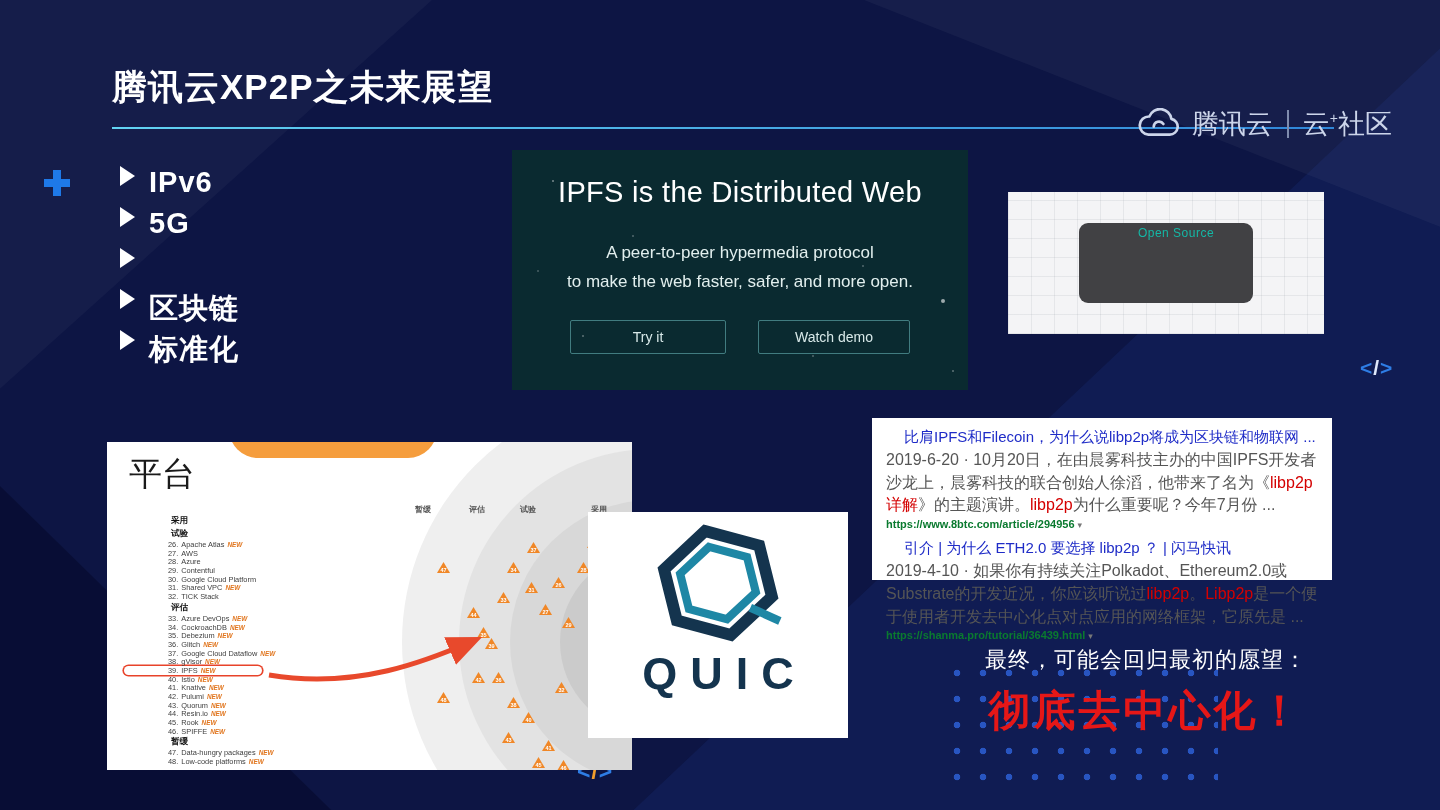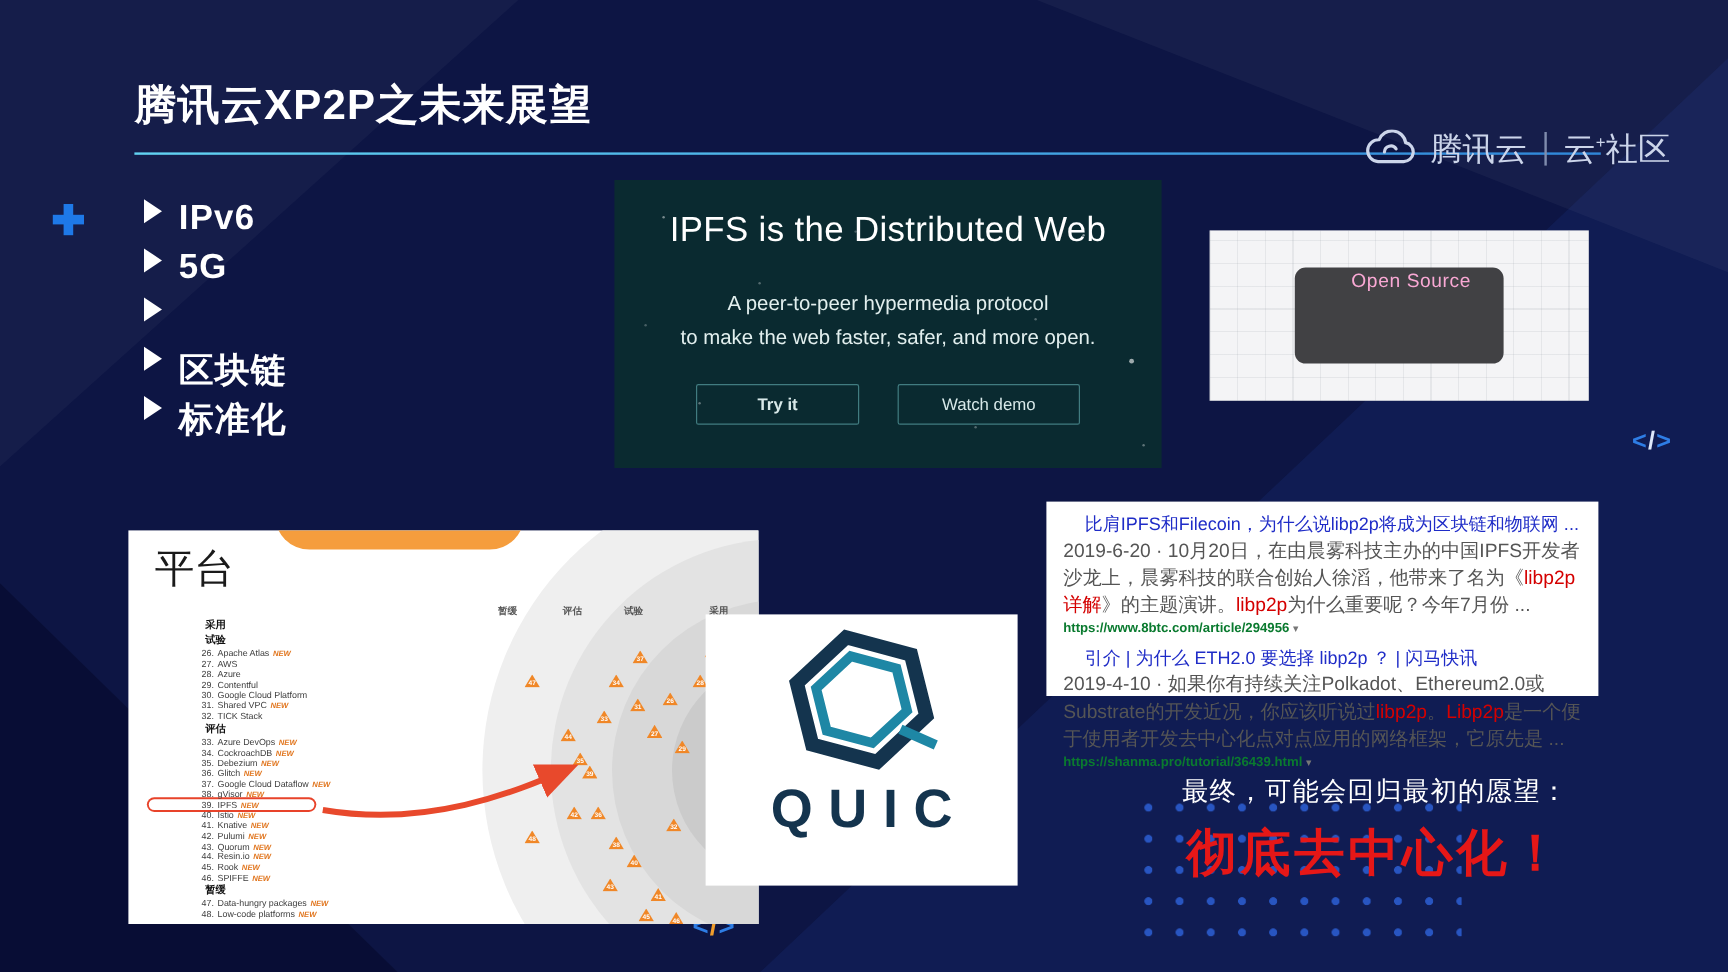--- a/index.html
+++ b/index.html
@@ -47,36 +47,36 @@
        390px 45px 0 0 rgba(255,255,255,.50), 430px 150px 0 1px rgba(255,255,255,.60),
        300px 205px 0 0 rgba(255,255,255,.30), 70px 185px 0 0 rgba(255,255,255,.35),
        200px 42px 0 0 rgba(255,255,255,.25), 350px 115px 0 0 rgba(255,255,255,.30),
        25px 120px 0 0 rgba(255,255,255,.25), 440px 220px 0 0 rgba(255,255,255,.35); }
   .ipfs-heading { margin-top:26px; font-size:29px; font-weight:500; color:#ffffff; letter-spacing:.3px; }
   .ipfs-line1 { margin-top:34px; font-size:17px; color:#e2efee; }
   .ipfs-line2 { margin-top:9px; font-size:17px; color:#e2efee; }
   .ipfs-buttons { margin-top:28px; display:flex; justify-content:center; gap:32px; }
   .ipfs-btn { height:34px; border:1px solid #417c80; border-radius:2px; background:transparent;
               color:#d8e9e9; font-size:14px; font-family:inherit; cursor:pointer; }
-  .btn-try { width:136px;font-weight:bold; } .btn-watch { width:152px; }
+  .btn-try { width:156px; } .btn-watch { width:152px; }
 
   
   .srt-panel { position:absolute; left:1008px; top:192px; width:316px; height:142px;
       background:#f4f4f6;
       background-image:
         repeating-linear-gradient(0deg, rgba(120,130,140,0.12) 0 1px, transparent 1px 19px),
         repeating-linear-gradient(90deg, rgba(120,130,140,0.12) 0 1px, transparent 1px 23px);
       display:flex; align-items:center; justify-content:center; }
   .srt-box { width:174px; height:80px; background:#414144; border-radius:9px; text-align:center; }
   .srt-title { margin-top:10px; font-size:34px; font-weight:bold; letter-spacing:6px;
                color:#ffffff; line-height:1; }
   @supports (-webkit-text-stroke: 1px #fff) {
     .srt-title { color:transparent; -webkit-text-stroke:1.6px #ffffff; }
   }
-  .srt-subtitle { font-size:16px; color:#f9a8d4; margin-top:3px; letter-spacing:.5px;padding-left:20px; }
+  .srt-subtitle { font-size:12px; color:#14b8a6; margin-top:3px; letter-spacing:.5px;padding-left:20px; }
 
   
   .code-icon { position:absolute; font-weight:bold; letter-spacing:1px; }
   .code-right { left:1360px; top:356px; font-size:21px; }
   .code-bottom { left:577px; top:758px; font-size:23px; }
   .c-b { color:#2e7de5; } .c-s1 { color:#dfe8fb; } .c-s2 { color:#f09d2c; }
 
   
   .radar-panel { position:absolute; left:107px; top:442px; width:525px; height:328px;
                  background:#ffffff; overflow:hidden; }

